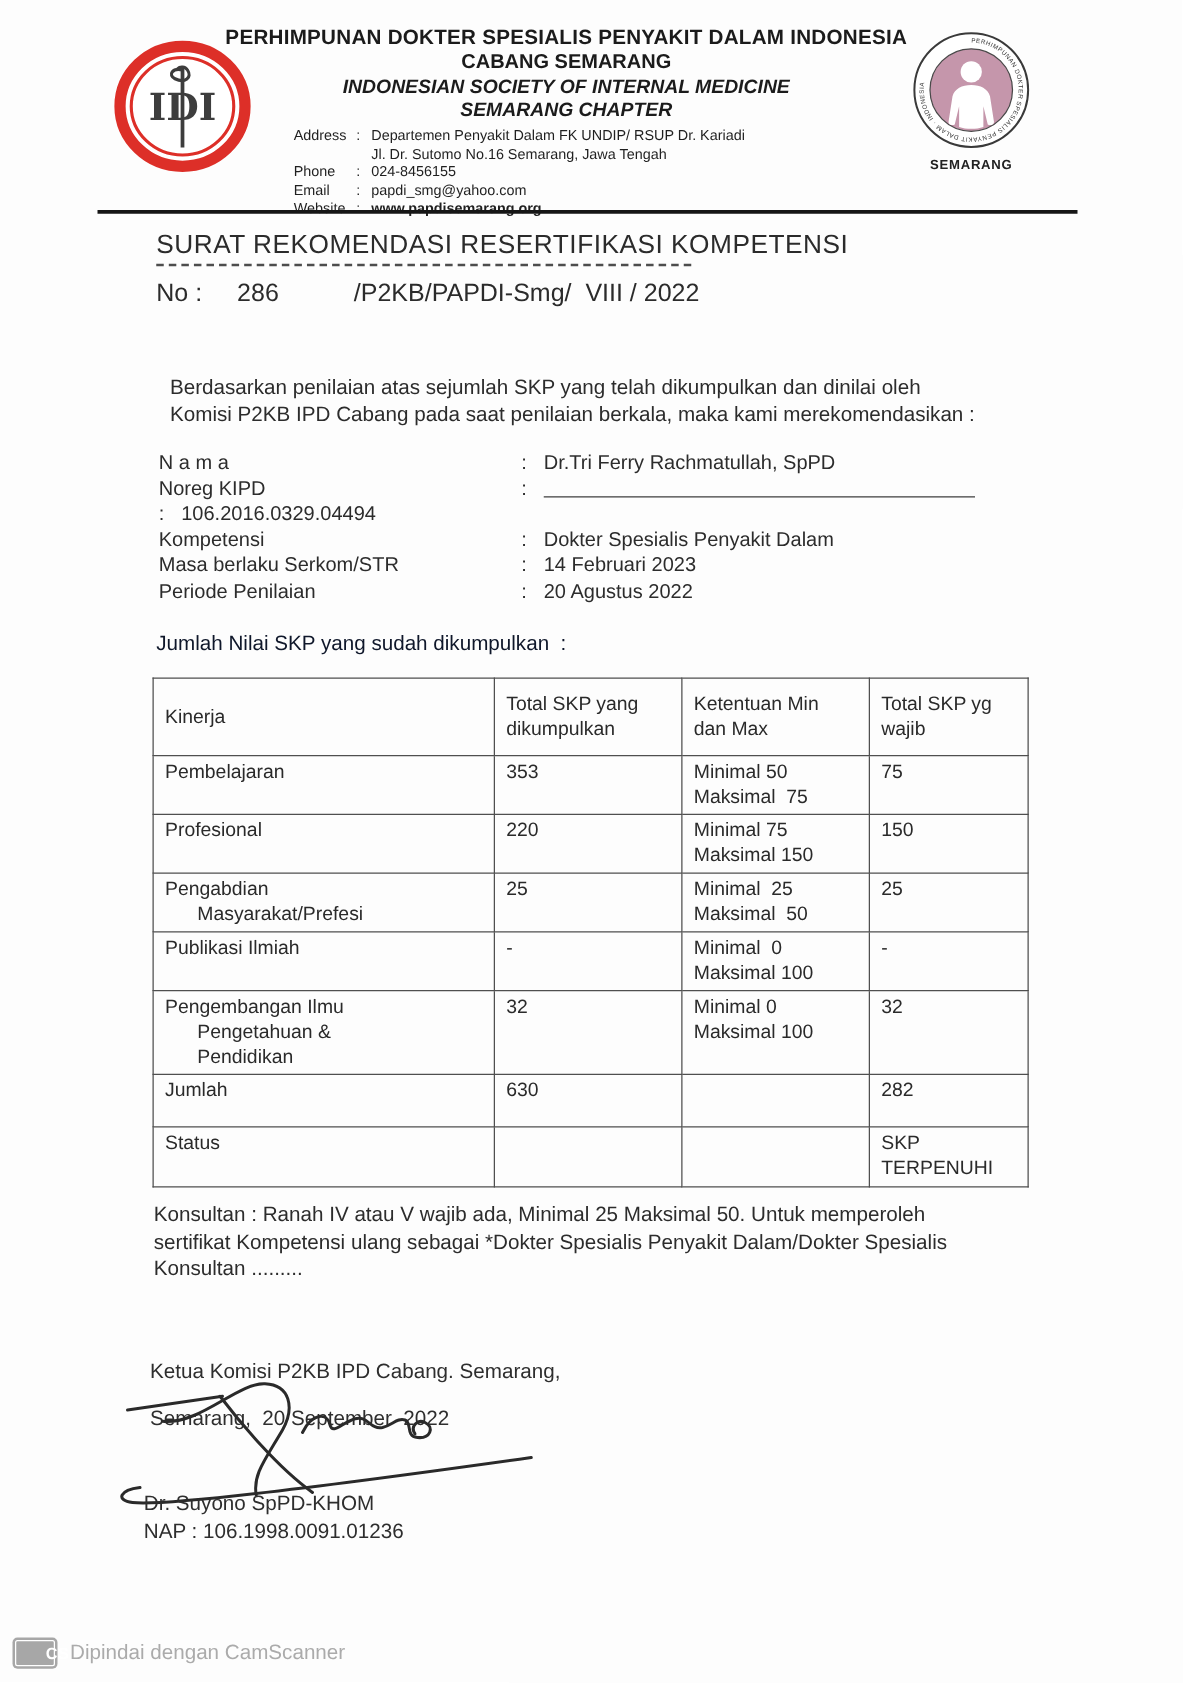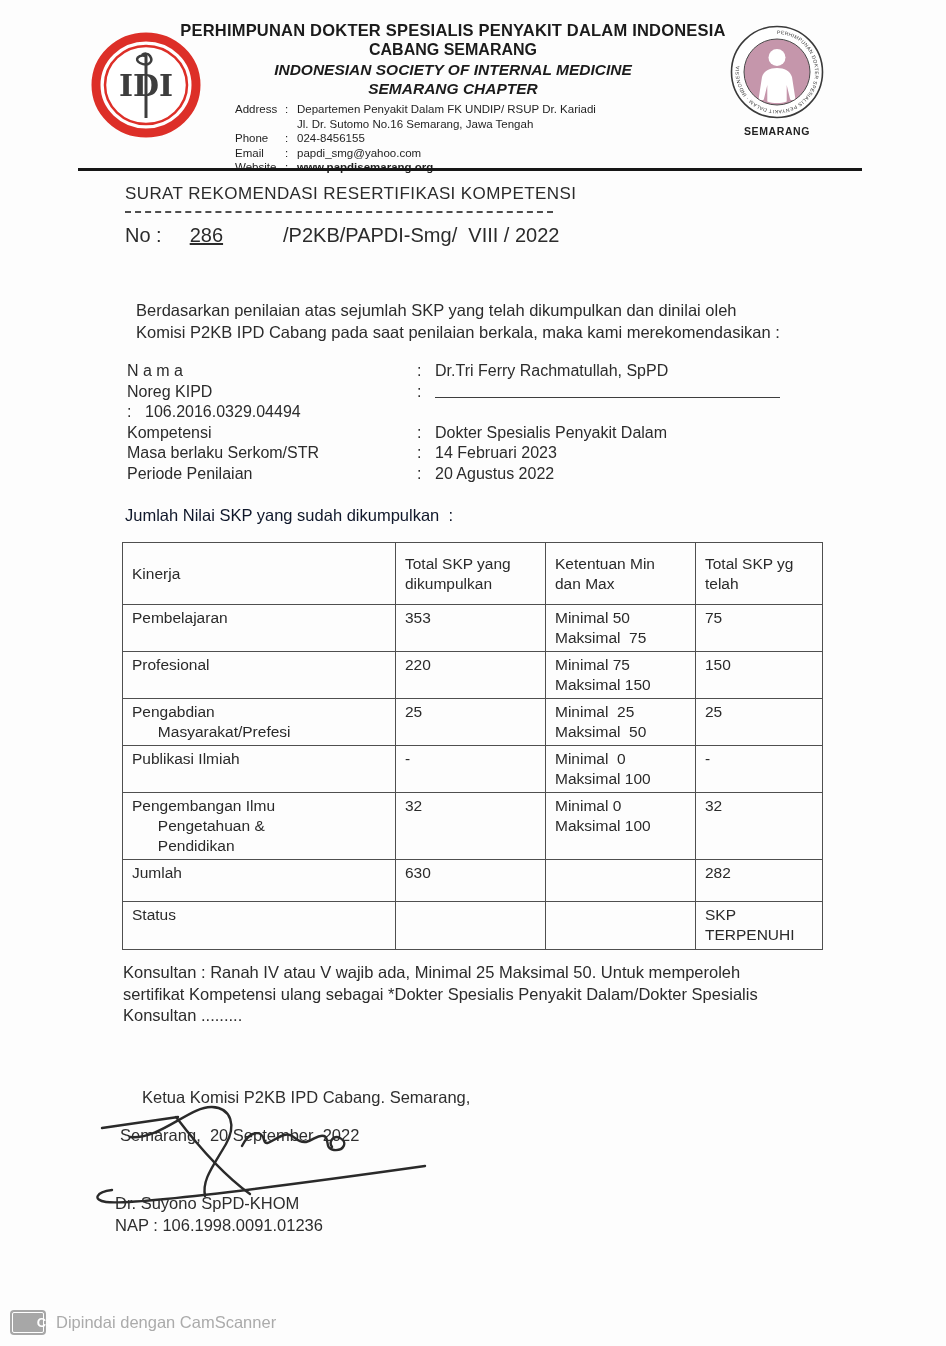--- a/index.html
+++ b/index.html
@@ -19,24 +19,24 @@
   .c-colon { display:inline-block; width:12px; }
   .c-cont  { padding-left:62px; }
   .c-value { white-space:pre; }
   .contact .bold-v { font-weight:bold; }
   .logo-papdi { position:absolute; left:722px; top:24px; width:110px; text-align:center; }
   .papdi-caption { margin-top:1px; font-size:10.5px; font-weight:bold; letter-spacing:.6px; color:#222; }
   .rule { position:absolute; left:78px; top:168px; width:784px; height:3px; background:#161616; }
 
   
   .abs { position:absolute; }
-  .title { left:125px; top:184px; font-size:17px; letter-spacing:.4px; color:#2b2b2b; }
+  .title { left:125px; top:184px; font-size:21px; letter-spacing:.4px; color:#2b2b2b; }
   .dash-line { left:125px; top:211px; width:428px; border-top:2px dashed #4d4d4d; }
   .no-line { left:125px; top:224px; font-size:20px; display:flex; white-space:pre; color:#2b2b2b; }
-  .no-number { margin-left:28px;text-decoration:underline; }
+  .no-number { margin-left:28px; }
   .no-suffix { margin-left:60px; }
   .intro { left:125px; top:300px; width:720px; font-size:16.5px; line-height:21.5px; white-space:pre-wrap; color:#2c2c2c;margin-left:11px; }
   .fields { left:127px; top:362px; width:740px; font-size:16px; color:#2c2c2c; }
   .f-row { display:flex; height:20.5px; align-items:flex-start; }
   .f-label { width:290px; white-space:pre; }
   .f-colon { width:18px; }
   .f-value { white-space:pre; }
   .noreg-line { display:inline-block; width:345px; height:15px; border-bottom:1.6px solid #3e3e3e; }
   .skp-heading { left:125px; top:506px; font-size:16.5px; white-space:pre; color:#0f172a; }
 
@@ -45,21 +45,21 @@
   .skp-table th, .skp-table td { border:1.5px solid #4f4f4f; font-size:15.5px; line-height:20px; font-weight:normal; text-align:left; vertical-align:top; padding:3px 9px; white-space:pre-wrap; }
   .skp-table th { height:62px; vertical-align:middle; }
   .r-std  { height:41px;padding-left:13px; }
   .r-med  { height:42px; }
   .r-tall { height:62px; }
   .r-last { height:48px; }
 
   
   .closing { left:123px; top:962px; width:740px; font-size:16.5px; line-height:21.5px; white-space:pre-wrap; color:#2c2c2c; }
   .sig-place { left:120px; top:1126px; font-size:16.5px; white-space:pre; }
-  .sig-role  { left:120px; top:1088px; font-size:16.5px;margin-left:22px; }
+  .sig-role  { left:120px; top:1088px; font-size:16.5px; }
   .sig-svg   { left:90px;  top:1104px; }
   .sig-name  { left:115px; top:1194px; font-size:16.5px; }
   .sig-nap   { left:115px; top:1216px; font-size:16.5px; }
 
   
   .footer { position:absolute; left:10px; top:1310px; display:flex; align-items:center; gap:10px; }
   .cs-badge { position:relative; width:25px; height:25px; background:#a7a7a7; border-radius:4px; display:flex; align-items:center; justify-content:center;padding-left:36px; }
   .cs-badge::before { content:""; position:absolute; inset:2px; border:1.5px solid #ffffff; border-radius:2px; }
   .cs-badge span { position:relative; color:#ffffff; font-weight:bold; font-size:13px; letter-spacing:.3px; }
   .footer-text { color:#ababab; font-size:16.5px; }
@@ -183,21 +183,21 @@
         <col style="width:127px">
       </colgroup>
     <tbody>
         <tr>
       <th>Kinerja</th>
       <th>Total SKP yang
 dikumpulkan</th>
       <th>Ketentuan Min
 dan Max</th>
       <th>Total SKP yg
-telah</th>
+wajib</th>
     </tr>
     <tr class="r-std">
       <td>Pembelajaran</td>
       <td>353</td>
       <td>Minimal 50
 Maksimal  75</td>
       <td>75</td>
     </tr>
     <tr class="r-std">
       <td>Profesional</td>

